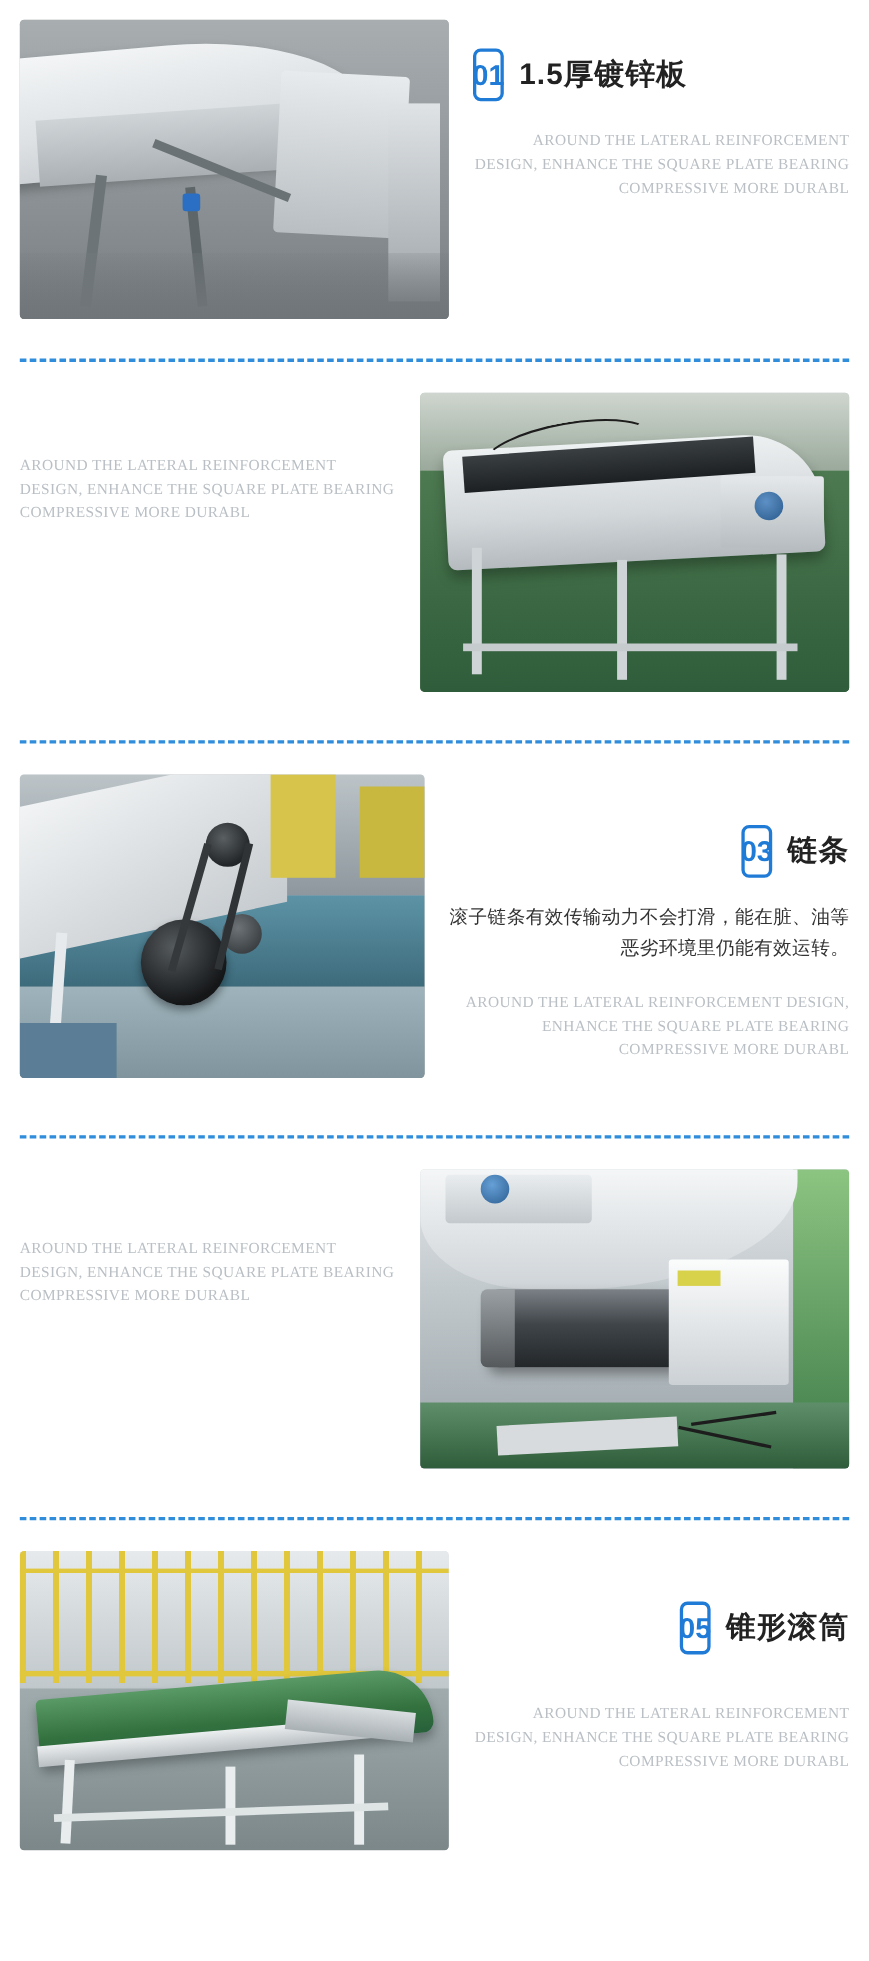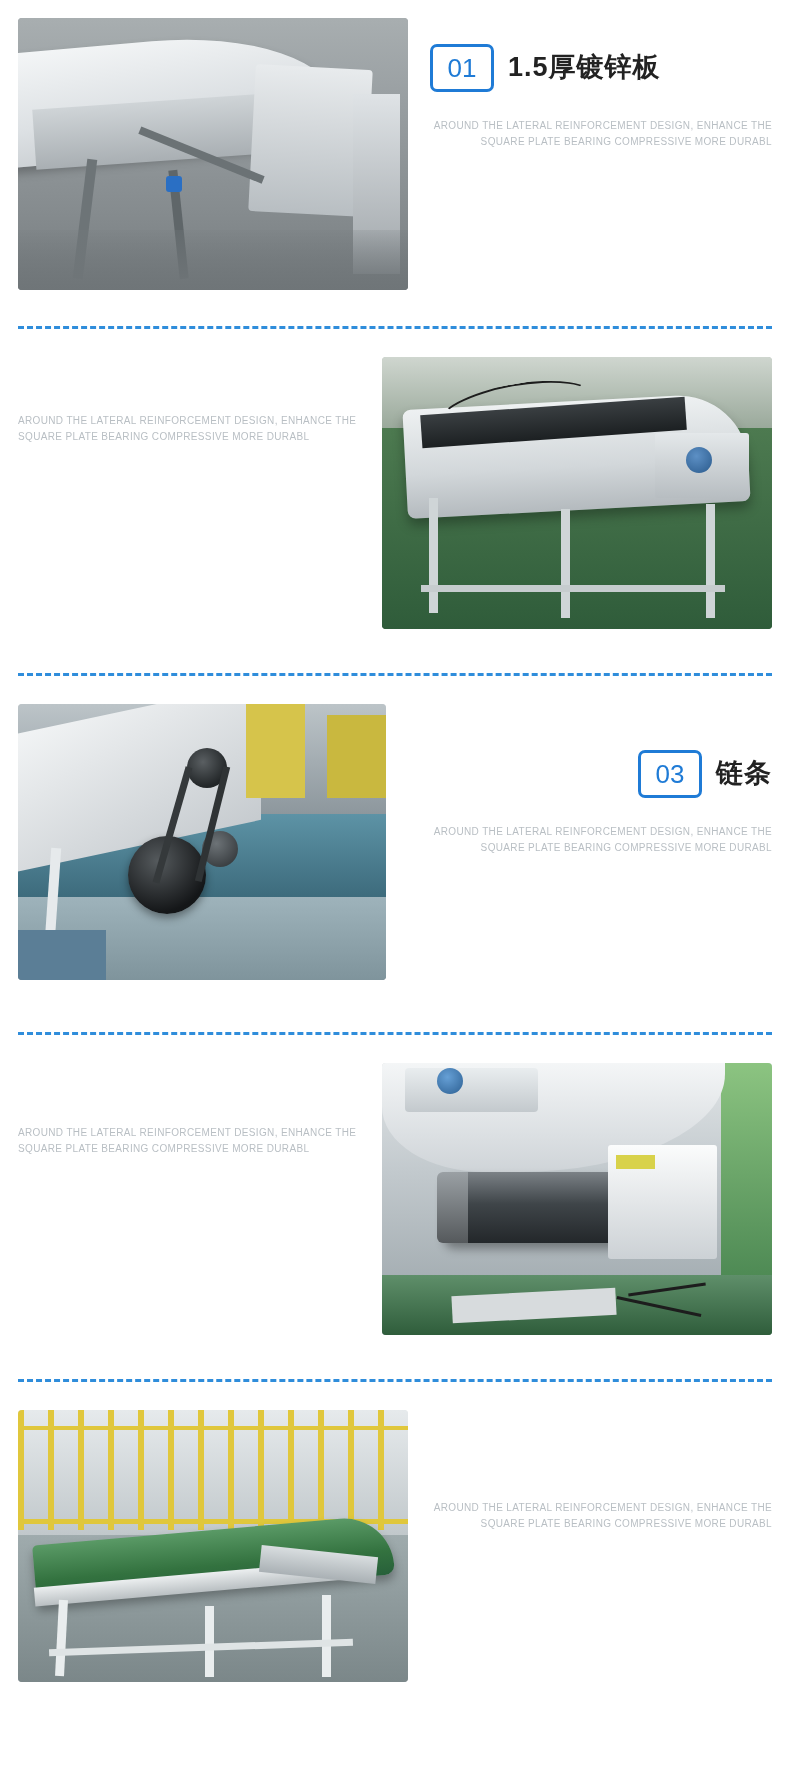--- a/index.html
+++ b/index.html
@@ -32,26 +32,26 @@
     flex:1 1 auto;
     box-sizing:border-box;
   }
   .headrow{
     display:flex;
     align-items:center;
     gap:14px;
   }
   .headrow.right{justify-content:flex-end;}
   .numbox{
-    width:64px;height:48px;
+    width:28px;height:48px;
     border:3px solid #1f7bd6;
     border-radius:7px;
     color:#1f7bd6;
     font-size:26px;
-    font-weight:normal;
+    font-weight:bold;
     display:flex;align-items:center;justify-content:center;
     letter-spacing:0px;
     box-sizing:border-box;
     flex:0 0 auto;
   }
   .htitle{
     font-size:27px;
     color:#222;
     font-weight:bold;
     letter-spacing:1px;
@@ -59,25 +59,26 @@
   }
   .desc{
     font-size:17px;
     color:#333;
     line-height:1.62;
     margin-top:16px;
     letter-spacing:.3px;
   }
   .desc.right{text-align:right;}
   .sub{
-    font-size:10px;
+    font-size:14px;
     color:#b9bfc4;
     line-height:1.55;
     letter-spacing:.35px;
     margin-top:18px;
+    font-family:Liberation Serif, serif;
   }
   .sub.right{text-align:right;}
   .sub.left{text-align:left;}
 
   
   .divider{
     height:0;
     border-top:3px dashed #2f8ddb;
     margin:0 18px;
   }
@@ -175,20 +176,21 @@
       <div class="sc" style="left:52%;top:22%;width:7px;height:118px;background:#2f3335;transform:rotate(14deg);"></div>
       <div class="sc" style="left:8%;top:52%;width:10px;height:44%;background:#e6eaec;transform:rotate(4deg);"></div>
       <div class="sc" style="left:0;bottom:0;width:24%;height:18%;background:#5b7e96;"></div>
     </div>
 
     <div class="textcol" style="padding-top:46px;">
       <div class="headrow right">
         <div class="numbox">03</div>
         <div class="htitle">链条</div>
       </div>
+      <div class="desc right" style="margin-top:22px;">滚子链条有效传输动力不会打滑，能在脏、油等恶劣环境里仍能有效运转。</div>
       <div class="sub right" style="margin-top:26px;">AROUND THE LATERAL REINFORCEMENT DESIGN, ENHANCE THE SQUARE PLATE BEARING COMPRESSIVE MORE DURABL</div>
     </div>
   </div>
 
   <div class="divwrap" style="margin-top:52px;">
     <div class="divider"></div>
   </div>
 
   <div class="section rev" style="padding:28px 18px 0 18px;">
     <div class="photo s4" style="width:390px;height:272px;margin-left:22px;">
@@ -226,17 +228,21 @@
       <div class="sc" style="left:4%;right:4%;top:44%;height:22%;background:linear-gradient(180deg,#5a9a66 0%,#33723f 60%,#27603a 100%);border-radius:6px 60px 12px 6px;transform:rotate(-5deg);box-shadow:0 6px 10px rgba(0,0,0,.3);"></div>
       <div class="sc" style="left:4%;right:10%;top:60%;height:7%;background:linear-gradient(180deg,#eceff0,#b9bfc2);transform:rotate(-5deg);"></div>
       <div class="sc" style="left:10%;top:70%;width:9px;height:28%;background:#e9edee;transform:rotate(3deg);"></div>
       <div class="sc" style="left:48%;top:72%;width:9px;height:26%;background:#e9edee;"></div>
       <div class="sc" style="left:78%;top:68%;width:9px;height:30%;background:#e9edee;"></div>
       <div class="sc" style="left:8%;top:86%;right:14%;height:7px;background:#dfe4e5;transform:rotate(-2deg);"></div>
       <div class="sc" style="left:62%;top:52%;width:30%;height:10%;background:linear-gradient(180deg,#d9dee0,#a9b0b4);transform:rotate(6deg);"></div>
     </div>
 
     <div class="textcol" style="padding-top:46px;">
+      <div class="headrow right">
+        <div class="numbox">05</div>
+        <div class="htitle">锥形滚筒</div>
+      </div>
       <div class="sub right" style="margin-top:44px;">AROUND THE LATERAL REINFORCEMENT DESIGN, ENHANCE THE SQUARE PLATE BEARING COMPRESSIVE MORE DURABL</div>
     </div>
   </div>
 
 </div>
 
 </body></html>

